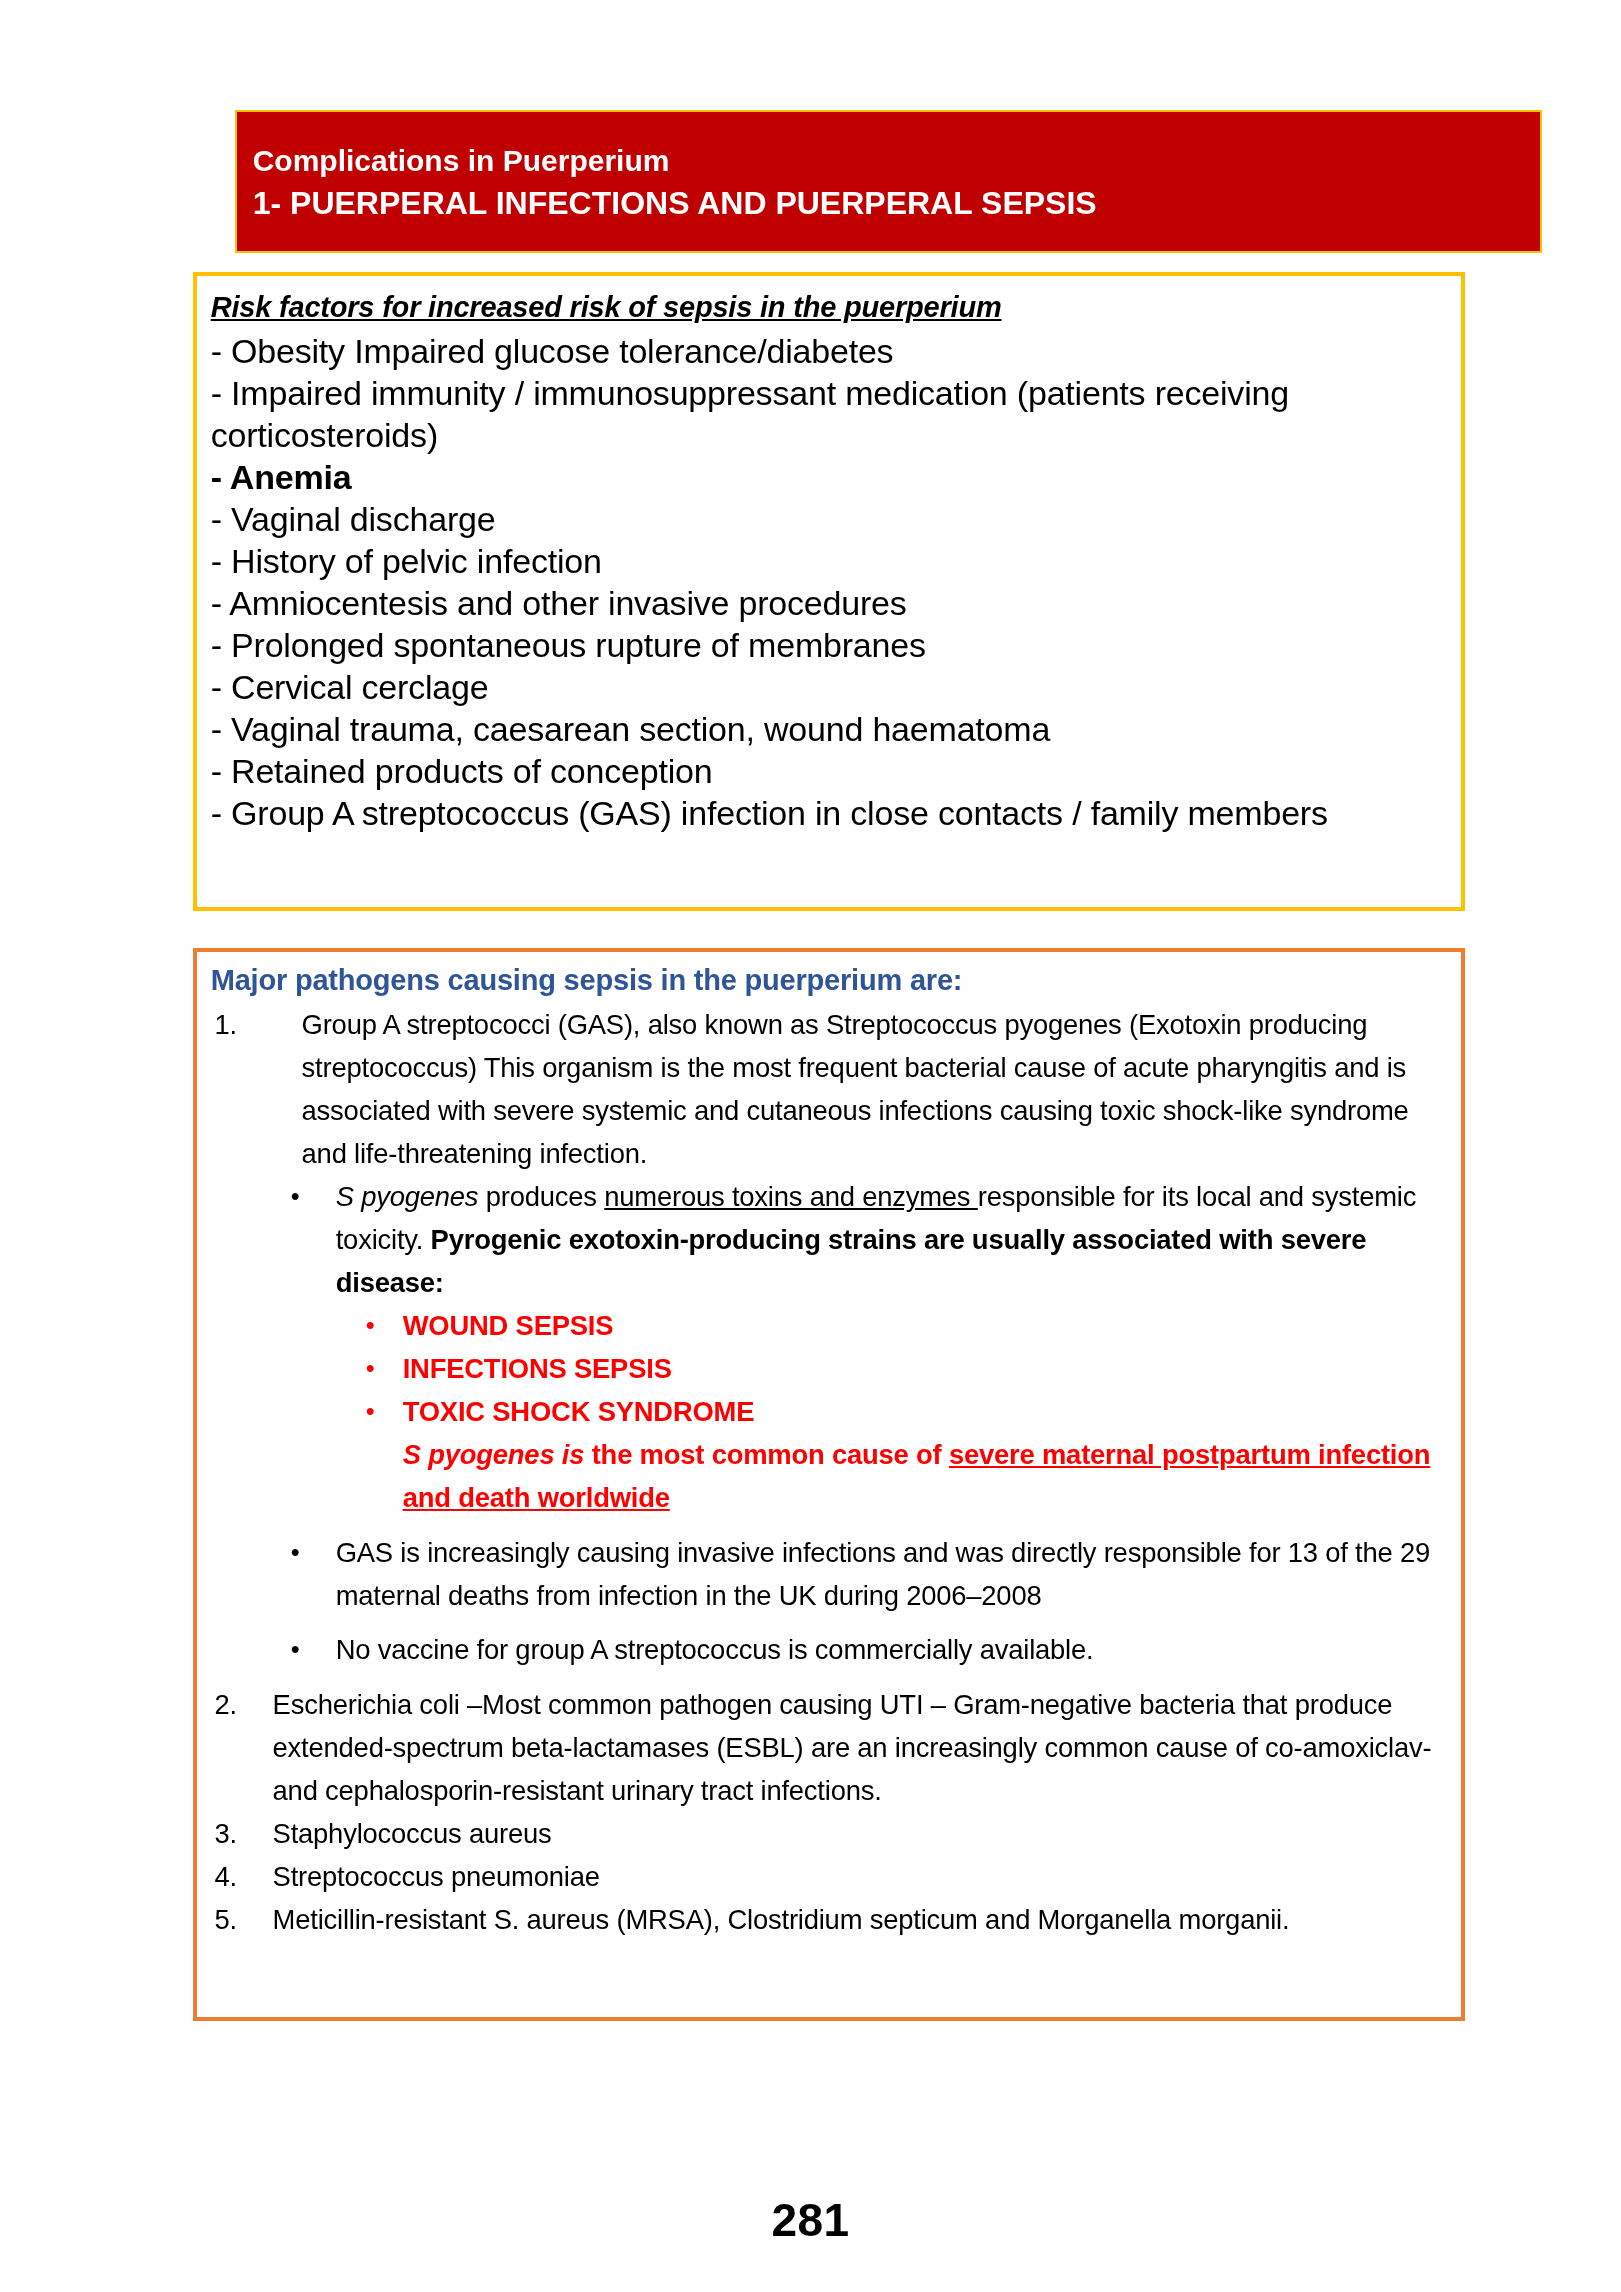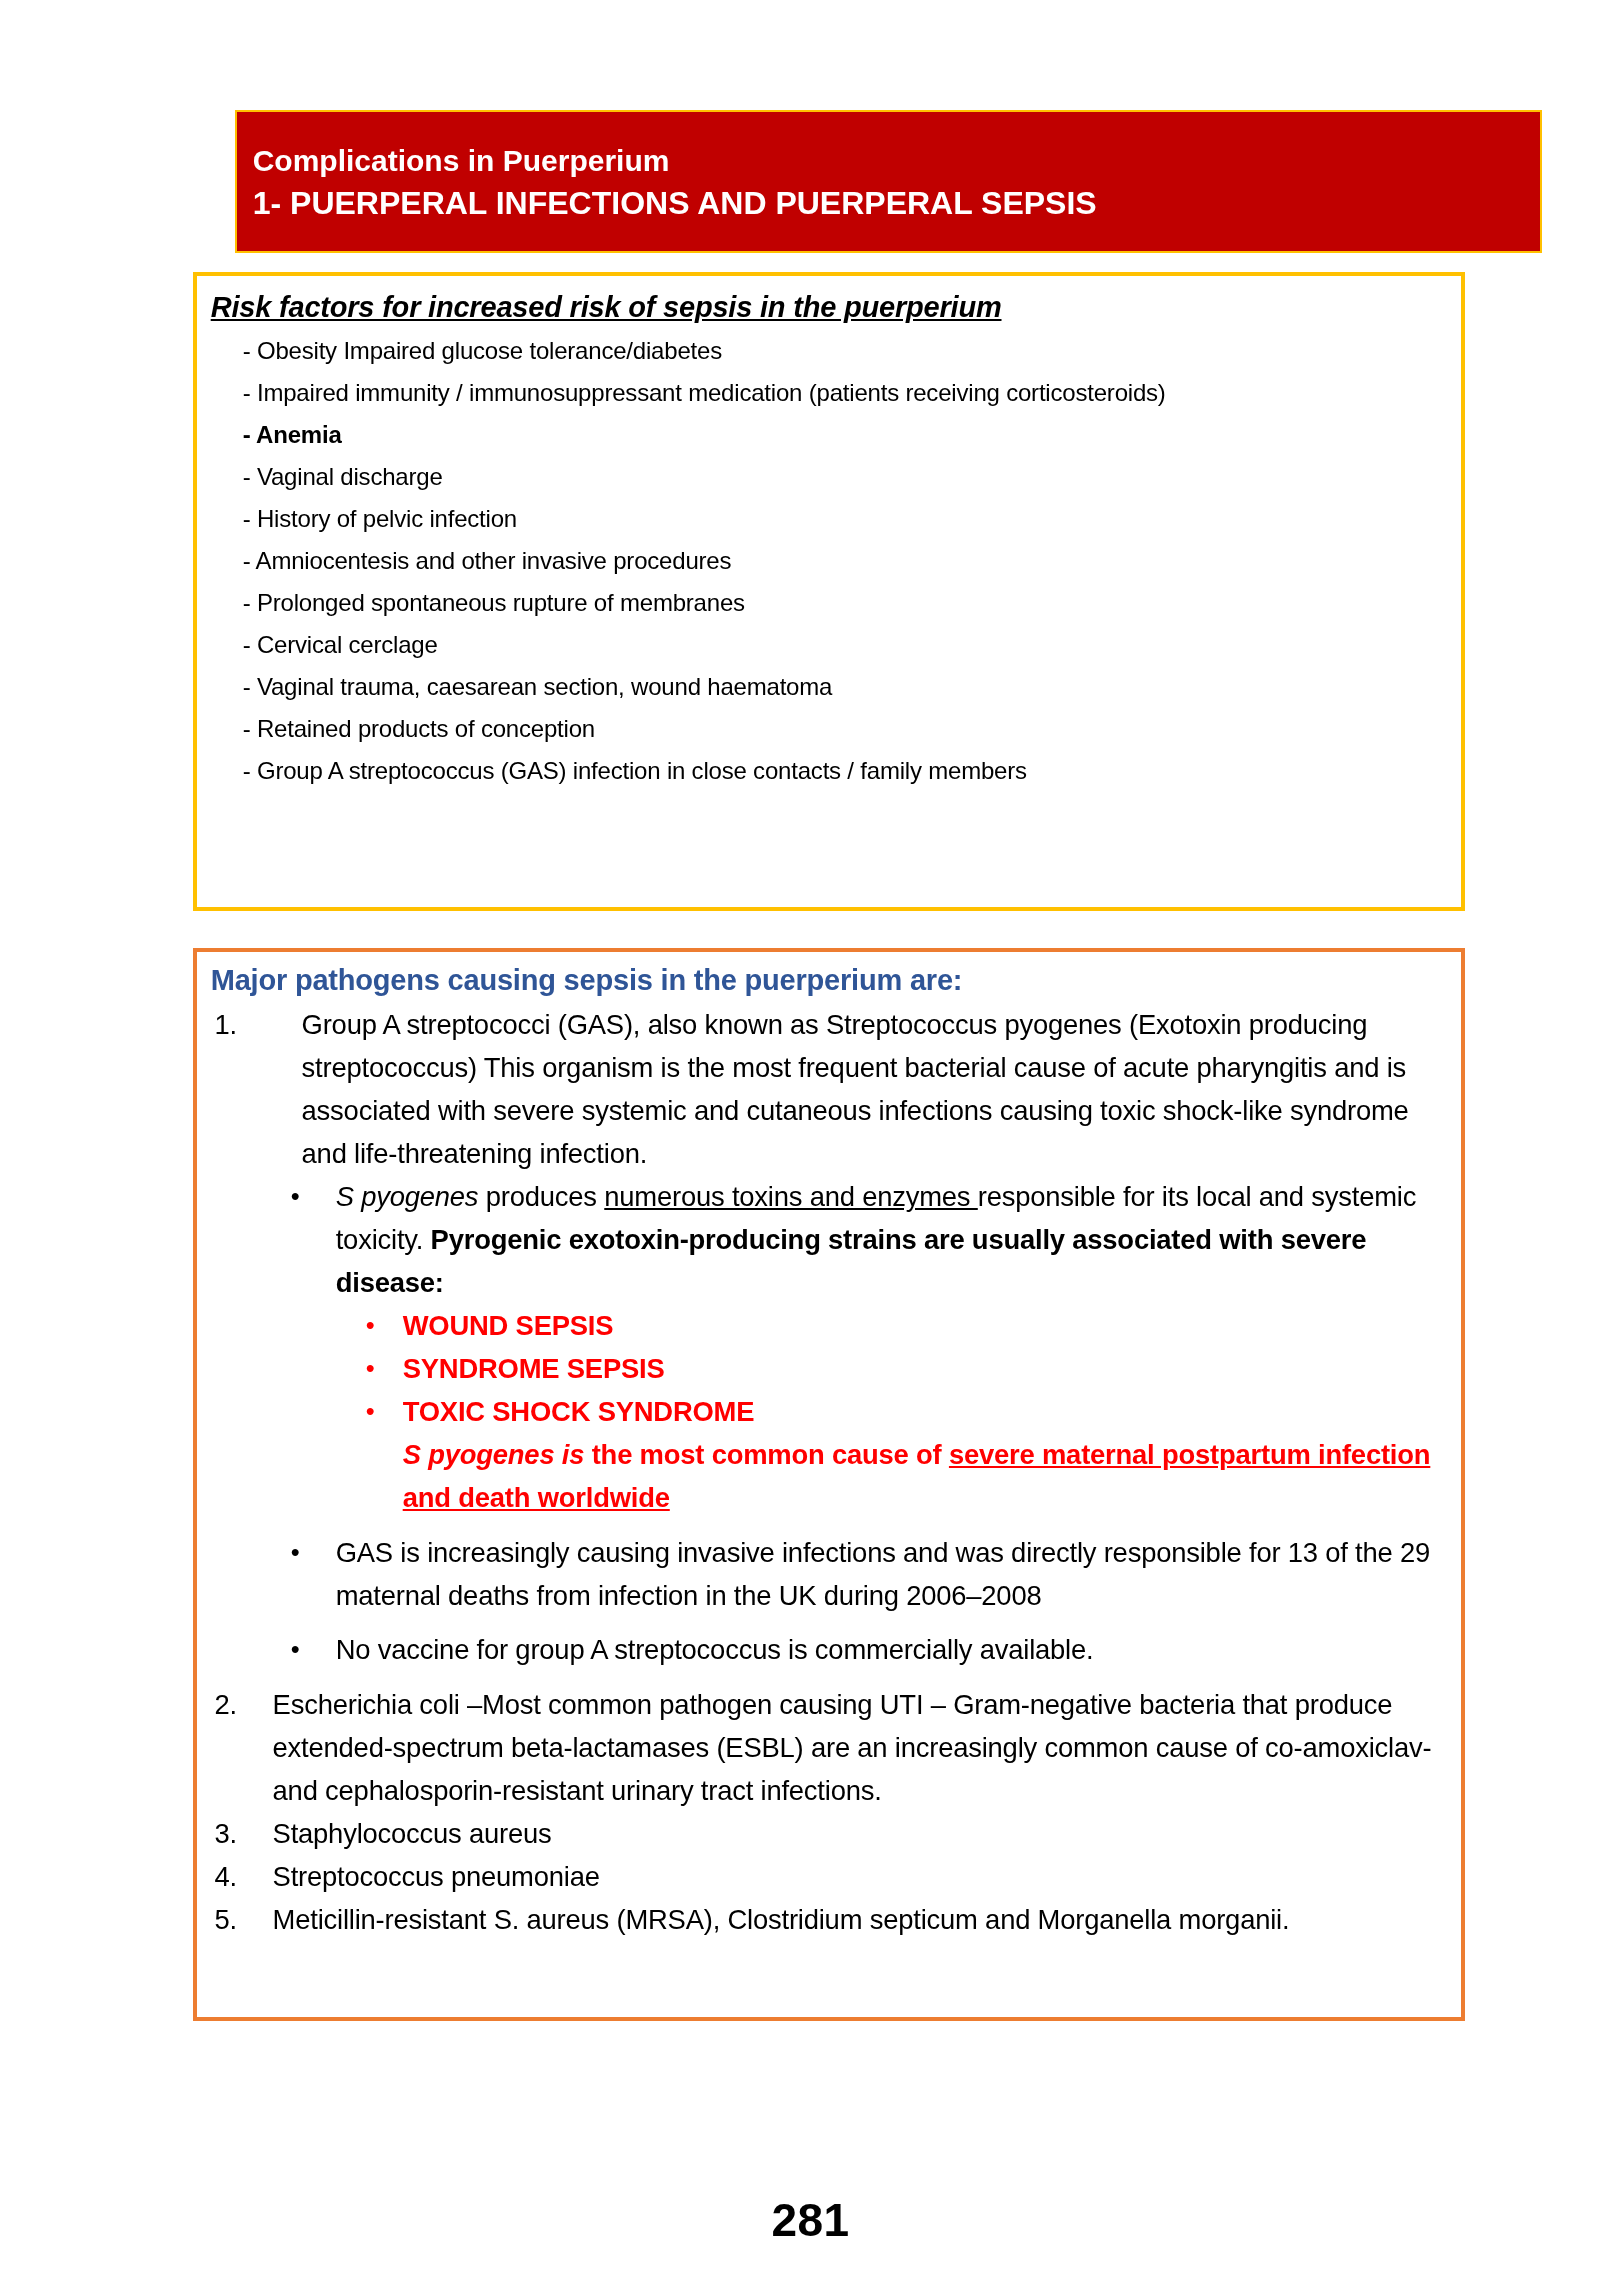--- a/index.html
+++ b/index.html
@@ -19,21 +19,21 @@
   
   .risk-box{
     position:absolute;left:193px;top:272px;width:1272px;height:639px;
     box-sizing:border-box;border:4.9px solid var(--gold);background:#fff;
     padding:7.8px 17.6px 0 13.7px;
   }
   .risk-title{
     font-size:29px;line-height:46px;font-weight:700;font-style:italic;
     text-decoration:underline;letter-spacing:-0.2px;
   }
-  .risk-item{font-size:24px;line-height:42px;letter-spacing:-0.2px;margin-left:32px;}
+  .risk-item{font-size:34px;line-height:42px;letter-spacing:-0.2px;}
   .risk-item.b{font-weight:700;}
   
   .path-box{
     position:absolute;left:193px;top:948px;width:1272px;height:1073px;
     box-sizing:border-box;border:4.9px solid var(--orange);background:#fff;
     padding:5.9px 17.6px 0 13.7px;
   }
   .path-title{
     color:var(--heading-blue);font-weight:700;font-size:29px;line-height:45px;
     letter-spacing:-0.2px;
@@ -98,21 +98,21 @@
         <div class="pb bul1">
           <div class="marker">•</div>
           <div class="txt"><span class="i">S pyogenes</span><span> produces </span><span class="u">numerous toxins and enzymes </span><span>responsible for its local and systemic toxicity. </span><span class="b">Pyrogenic exotoxin-producing strains are usually associated with severe disease:</span></div>
         </div>
         <div class="pb bul2" style="color: rgb(255, 0, 0);">
           <div class="marker">•</div>
           <div class="txt"><span class="b">WOUND SEPSIS</span></div>
         </div>
         <div class="pb bul2" style="color: rgb(255, 0, 0);">
           <div class="marker">•</div>
-          <div class="txt"><span class="b">SYNDROME SEPSIS</span></div>
+          <div class="txt"><span class="b">INFECTIONS SEPSIS</span></div>
         </div>
         <div class="pb bul2" style="color: rgb(255, 0, 0);">
           <div class="marker">•</div>
           <div class="txt"><span class="b">TOXIC SHOCK SYNDROME</span></div>
         </div>
         <div class="pb para2" style="color: rgb(255, 0, 0);">
           <div class="txt"><span class="bi">S pyogenes is</span><span class="b"> the most common cause of </span><span class="bu">severe maternal postpartum infection and death worldwide</span></div>
         </div>
         <div class="pb bul1 gap">
           <div class="marker">•</div>

